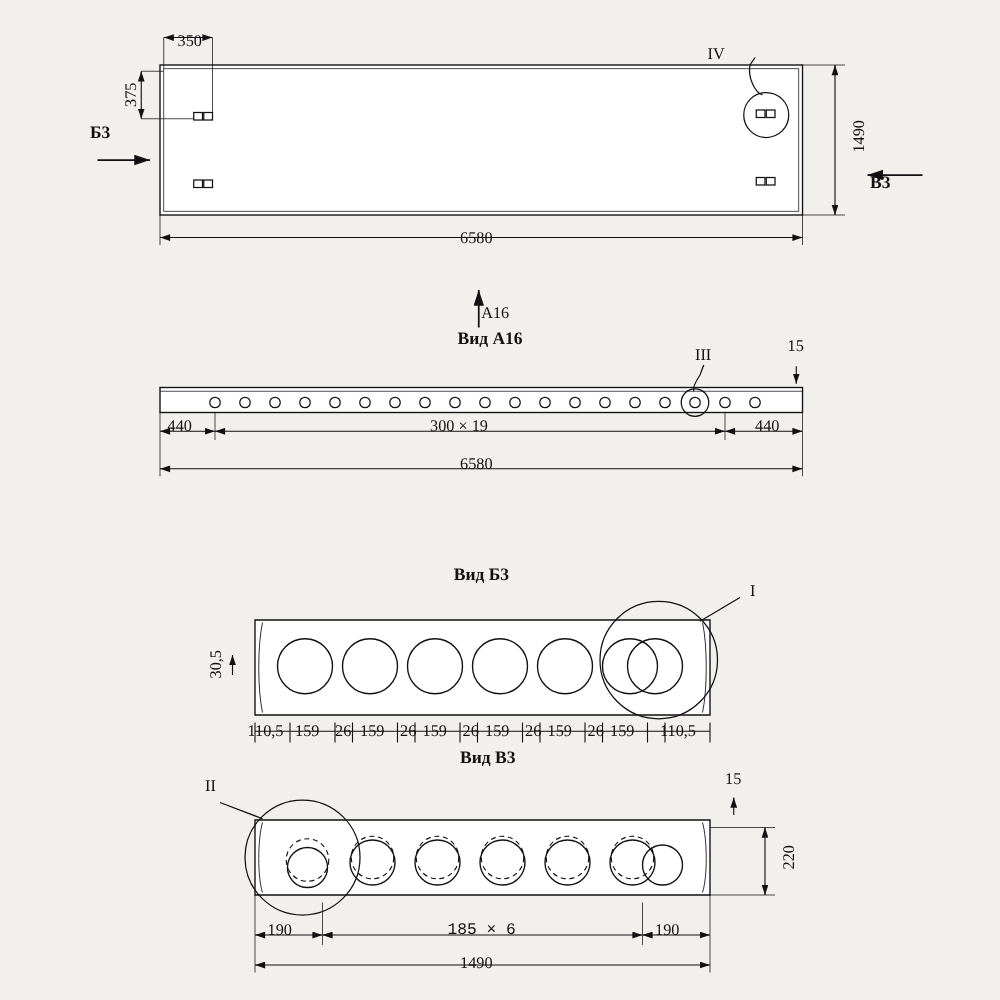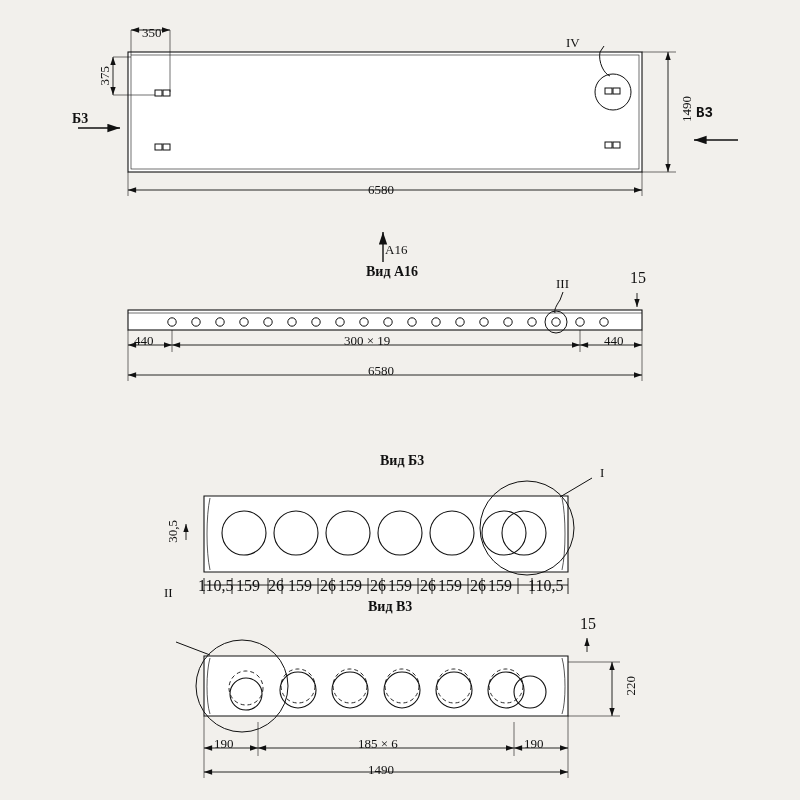--- a/index.html
+++ b/index.html
@@ -14,21 +14,21 @@
   #sheet{position:absolute;left:0;top:0;width:800px;height:660px;}
   svg{display:block;}
   .lbl{
     position:absolute;
     font-family:"Liberation Serif", serif;
     font-size:13px;
     color:#111;
     white-space:nowrap;
     line-height:1;
   }
-  .lbl.small{font-size:16px;}
+  .lbl.small{font-size:13px;}
   .lbl.bold{font-weight:bold;font-size:14px;}
   .vert{writing-mode:vertical-rl;transform:rotate(180deg);}
 </style>
 </head>
 <body>
 
 <div id="sheet">
 
 <svg width="800" height="800" viewBox="0 0 800 800">
   <defs>
@@ -215,53 +215,53 @@
     <line x1="204" y1="772" x2="568" y2="772" marker-start="url(#arrStart)" marker-end="url(#arrEnd)"></line>
     <line x1="204" y1="756" x2="204" y2="778" stroke-width="0.6"></line>
     <line x1="568" y1="756" x2="568" y2="778" stroke-width="0.6"></line>
   </g>
 </svg>
 
 <div class="lbl" style="left:142px;top:26px;">350</div>
 <div class="lbl vert" style="left:98px;top:66px;">375</div>
 <div class="lbl vert" style="left:680px;top:96px;">1490</div>
 <div class="lbl" style="left:368px;top:183px;">6580</div>
-<div class="lbl bold" style="left:72px;top:112px;">Б3</div>
-<div class="lbl bold" style="left:696px;top:106px;font-family:Liberation Mono, monospace;">В3</div>
+<div class="lbl bold" style="left:72px;top:100px;">Б3</div>
+<div class="lbl bold" style="left:696px;top:140px;">В3</div>
 <div class="lbl" style="left:566px;top:36px;">IV</div>
 
 <div class="lbl" style="left:385px;top:243px;">А16</div>
 <div class="lbl bold" style="left:366px;top:265px;">Вид А16</div>
 <div class="lbl" style="left:556px;top:277px;text-align:right;">III</div>
 <div class="lbl small" style="left:630px;top:270px;">15</div>
 <div class="lbl" style="left:134px;top:334px;">440</div>
 <div class="lbl" style="left:344px;top:334px;">300 × 19</div>
 <div class="lbl" style="left:604px;top:334px;">440</div>
 <div class="lbl" style="left:368px;top:364px;">6580</div>
 
-<div class="lbl bold" style="left:380px;top:454px;">Вид Б3</div>
+<div class="lbl bold" style="left:363px;top:454px;">Вид Б3</div>
 <div class="lbl" style="left:600px;top:466px;">I</div>
 <div class="lbl vert" style="left:166px;top:520px;">30,5</div>
 
 <div class="lbl small" style="left:198px;top:578px;">110,5</div>
 <div class="lbl small" style="left:236px;top:578px;">159</div>
 <div class="lbl small" style="left:268px;top:578px;">26</div>
 <div class="lbl small" style="left:288px;top:578px;">159</div>
 <div class="lbl small" style="left:320px;top:578px;">26</div>
 <div class="lbl small" style="left:338px;top:578px;">159</div>
 <div class="lbl small" style="left:370px;top:578px;">26</div>
 <div class="lbl small" style="left:388px;top:578px;">159</div>
 <div class="lbl small" style="left:420px;top:578px;">26</div>
 <div class="lbl small" style="left:438px;top:578px;">159</div>
 <div class="lbl small" style="left:470px;top:578px;">26</div>
 <div class="lbl small" style="left:488px;top:578px;">159</div>
 <div class="lbl small" style="left:528px;top:578px;">110,5</div>
 
 <div class="lbl bold" style="left:368px;top:600px;">Вид В3</div>
-<div class="lbl" style="left:164px;top:586px;">II</div>
+<div class="lbl" style="left:164px;top:622px;">II</div>
 <div class="lbl small" style="left:580px;top:616px;">15</div>
 <div class="lbl vert" style="left:624px;top:676px;">220</div>
 <div class="lbl" style="left:214px;top:737px;">190</div>
-<div class="lbl" style="left:358px;top:737px;">185 × 6</div>
+<div class="lbl" style="left:358px;top:737px;font-family:Liberation Mono, monospace;">185 × 6</div>
 <div class="lbl" style="left:524px;top:737px;">190</div>
 <div class="lbl" style="left:368px;top:763px;">1490</div>
 
 </div>
 
 </body></html>

